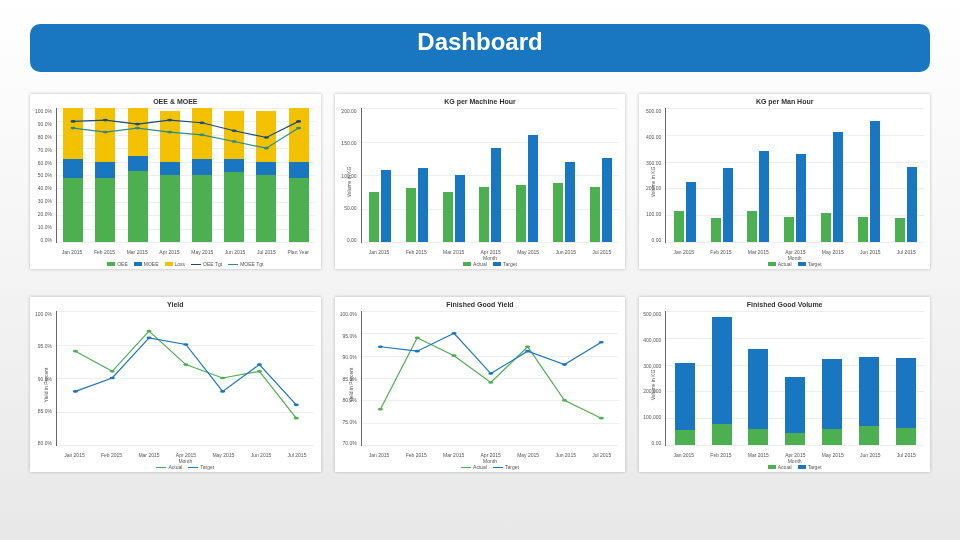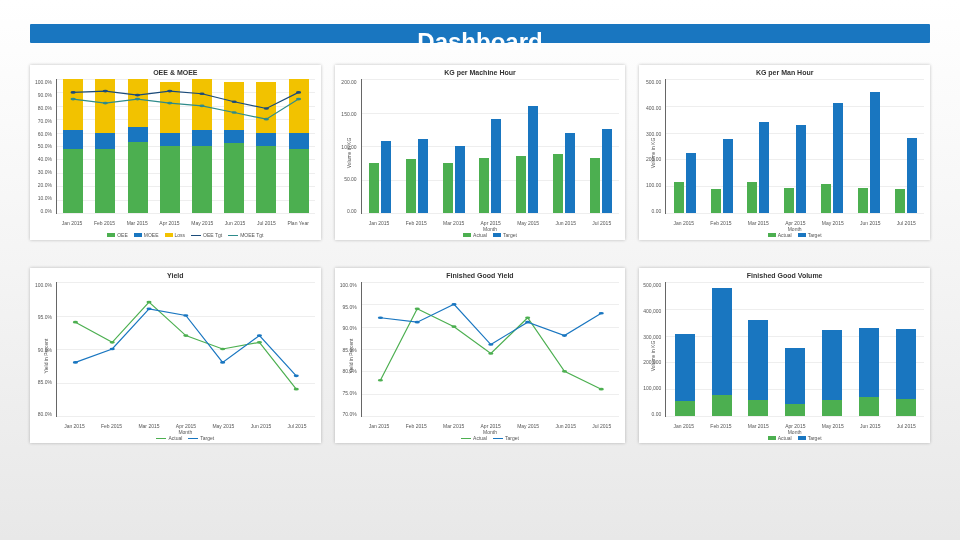--- a/index.html
+++ b/index.html
@@ -1,18 +1,18 @@
 <!DOCTYPE html>
 <html><head>
 <meta charset="utf-8">
 <style>
   *{box-sizing:border-box;margin:0;padding:0}
   body{width:960px;height:540px;background:linear-gradient(180deg,#fff 0%,#f4f4f4 50%,#e8e8e8 100%);font-family:"Segoe UI",Arial,sans-serif;overflow:hidden}
   .page{padding:24px 30px}
-  .title-bar{background:#1976c0;color:#fff;text-align:center;font-weight:700;font-size:24px;height:19px;line-height:36px;border-radius:1px}
+  .title-bar{background:#1976c0;color:#fff;text-align:center;font-weight:700;font-size:24px;height:48px;line-height:36px;border-radius:10px}
   .grid{display:grid;grid-template-columns:1fr 1fr 1fr;grid-template-rows:175px 175px;gap:28px 14px;margin-top:22px}
   .card{background:#fff;box-shadow:0 0 3px rgba(0,0,0,.25);position:relative;padding:4px 6px 4px 6px}
   .ctitle{font-size:7px;font-weight:700;text-align:center;color:#333;margin-top:0}
   .ylabel{position:absolute;left:1px;top:50%;transform:translate(-2px,-50%) rotate(-90deg);transform-origin:center;font-size:5px;color:#555;white-space:nowrap}
   .xlabel{font-size:5px;color:#555;text-align:center;margin-top:1px}
   .plot{position:absolute;left:26px;right:6px;top:14px;bottom:26px;border-left:1px solid #666;border-bottom:1px solid #666}
   .ticks-y{position:absolute;left:0;top:14px;bottom:26px;width:22px;display:flex;flex-direction:column;justify-content:space-between;align-items:flex-end;font-size:5px;color:#555}
   .ticks-x{position:absolute;left:26px;right:6px;bottom:14px;display:flex;justify-content:space-around;font-size:5px;color:#555;white-space:nowrap}
   .legend{position:absolute;left:26px;right:6px;bottom:2px;display:flex;justify-content:center;gap:6px;font-size:5px;color:#555;flex-wrap:wrap}
   .leg{display:inline-flex;align-items:center;gap:2px}

